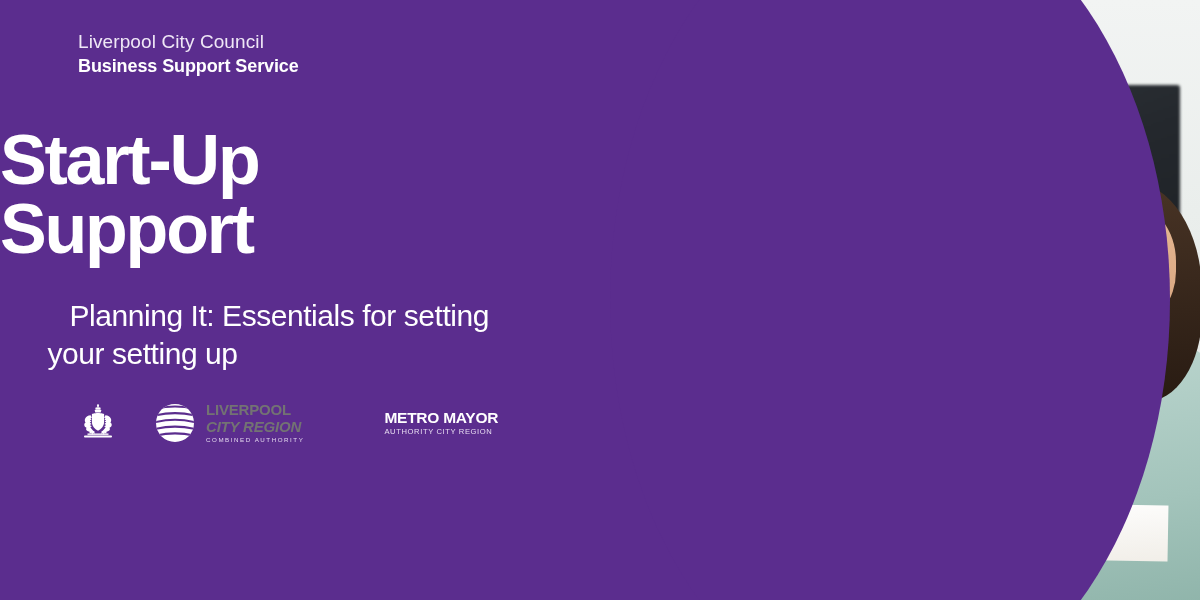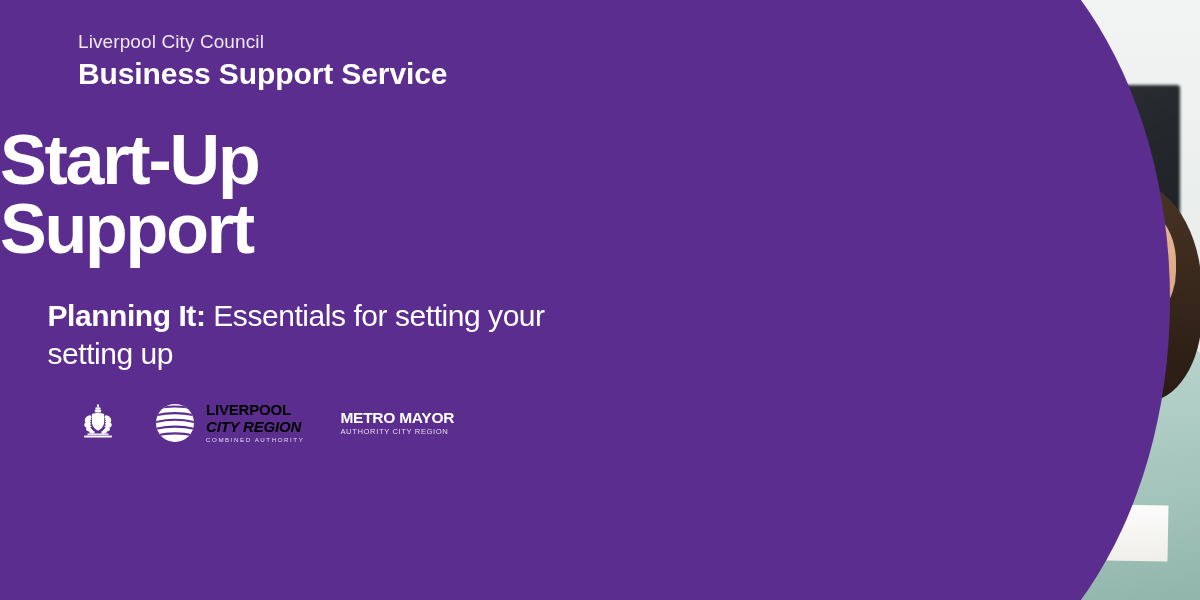--- a/index.html
+++ b/index.html
@@ -262,61 +262,61 @@
     color: #ffffff;
   }
   .brand {
     position: absolute; left: 78px; top: 30px;
   }
   .brand-line1 {
     font-size: 19px; font-weight: 400; letter-spacing: .1px;
     color: #efe7f6; line-height: 1.25;
   }
   .brand-line2 {
-    font-size: 30px; font-weight: 700; letter-spacing: -.1px;
+    font-size: 18px; font-weight: 700; letter-spacing: -.1px;
     color: #ffffff; line-height: 1.22; margin-top: 2px;
   }
 
   .title-block {
     position: absolute; left: 0; top: 126px; width: 600px;
   }
   .title {
     font-size: 70px; font-weight: 700; line-height: .99;
     letter-spacing: -2.2px; color: #ffffff;
     margin: 0;
   }
   .subtitle {
     margin: 32px auto 0; width: 505px;
     font-size: 30px; font-weight: 400; line-height: 1.28;
     letter-spacing: -.45px; color: #ffffff;
   }
-  .subtitle b { font-weight: 700; }
+  .subtitle b { font-weight: 400; margin-left: 22px; }
 
   
   .logos {
     position: absolute; left: 78px; bottom: 52px;
     display: flex; align-items: center; gap: 36px;
   }
   .logo-gov { display: flex; align-items: center; gap: 11px; }
   .gov-text {
     font-size: 15.5px; font-weight: 700; line-height: 1.16;
     color: #ffffff; letter-spacing: -.1px; white-space: pre-line;
   }
   .logo-lcr { display: flex; align-items: center; gap: 10px; }
   .lcr-text { line-height: 1; }
   .lcr-l1, .lcr-l2 {
     font-size: 15px; font-weight: 700; letter-spacing: -.2px;
-    color: #000000; display: block;
+    color: #737373; display: block;
   }
   .lcr-l2 { margin-top: 2px; font-style: italic; }
   .lcr-l3 {
     font-size: 6.2px; font-weight: 400; letter-spacing: 1.55px;
     color: #e3d7ee; display: block; margin-top: 3px;
   }
-  .logo-mm { line-height: 1; }
+  .logo-mm { line-height: 1; margin-left: 44px; }
   .mm-l1 {
     font-size: 15.5px; font-weight: 700; letter-spacing: -.25px;
     color: #ffffff; display: block;
   }
   .mm-l2 {
     font-size: 7.6px; font-weight: 400; letter-spacing: .62px;
     color: #e7dcf1; display: block; margin-top: 3px;
   }
 </style>
 </head>

